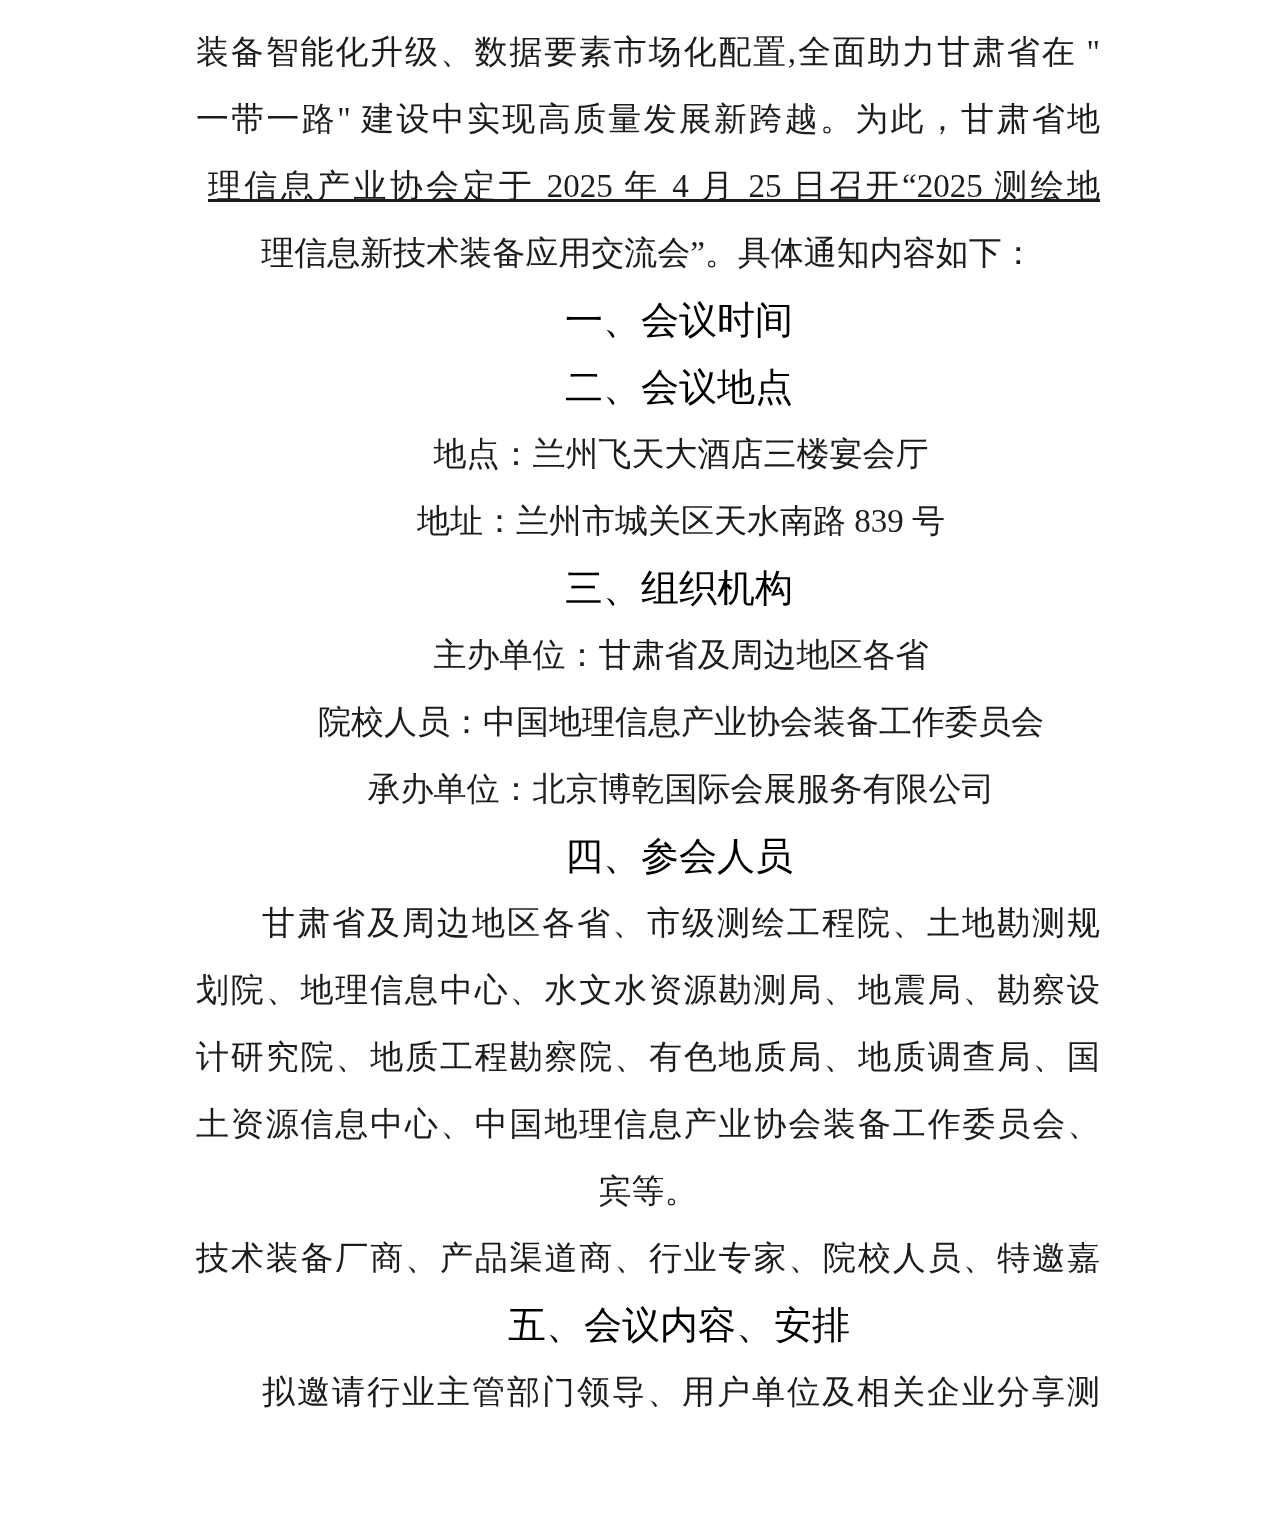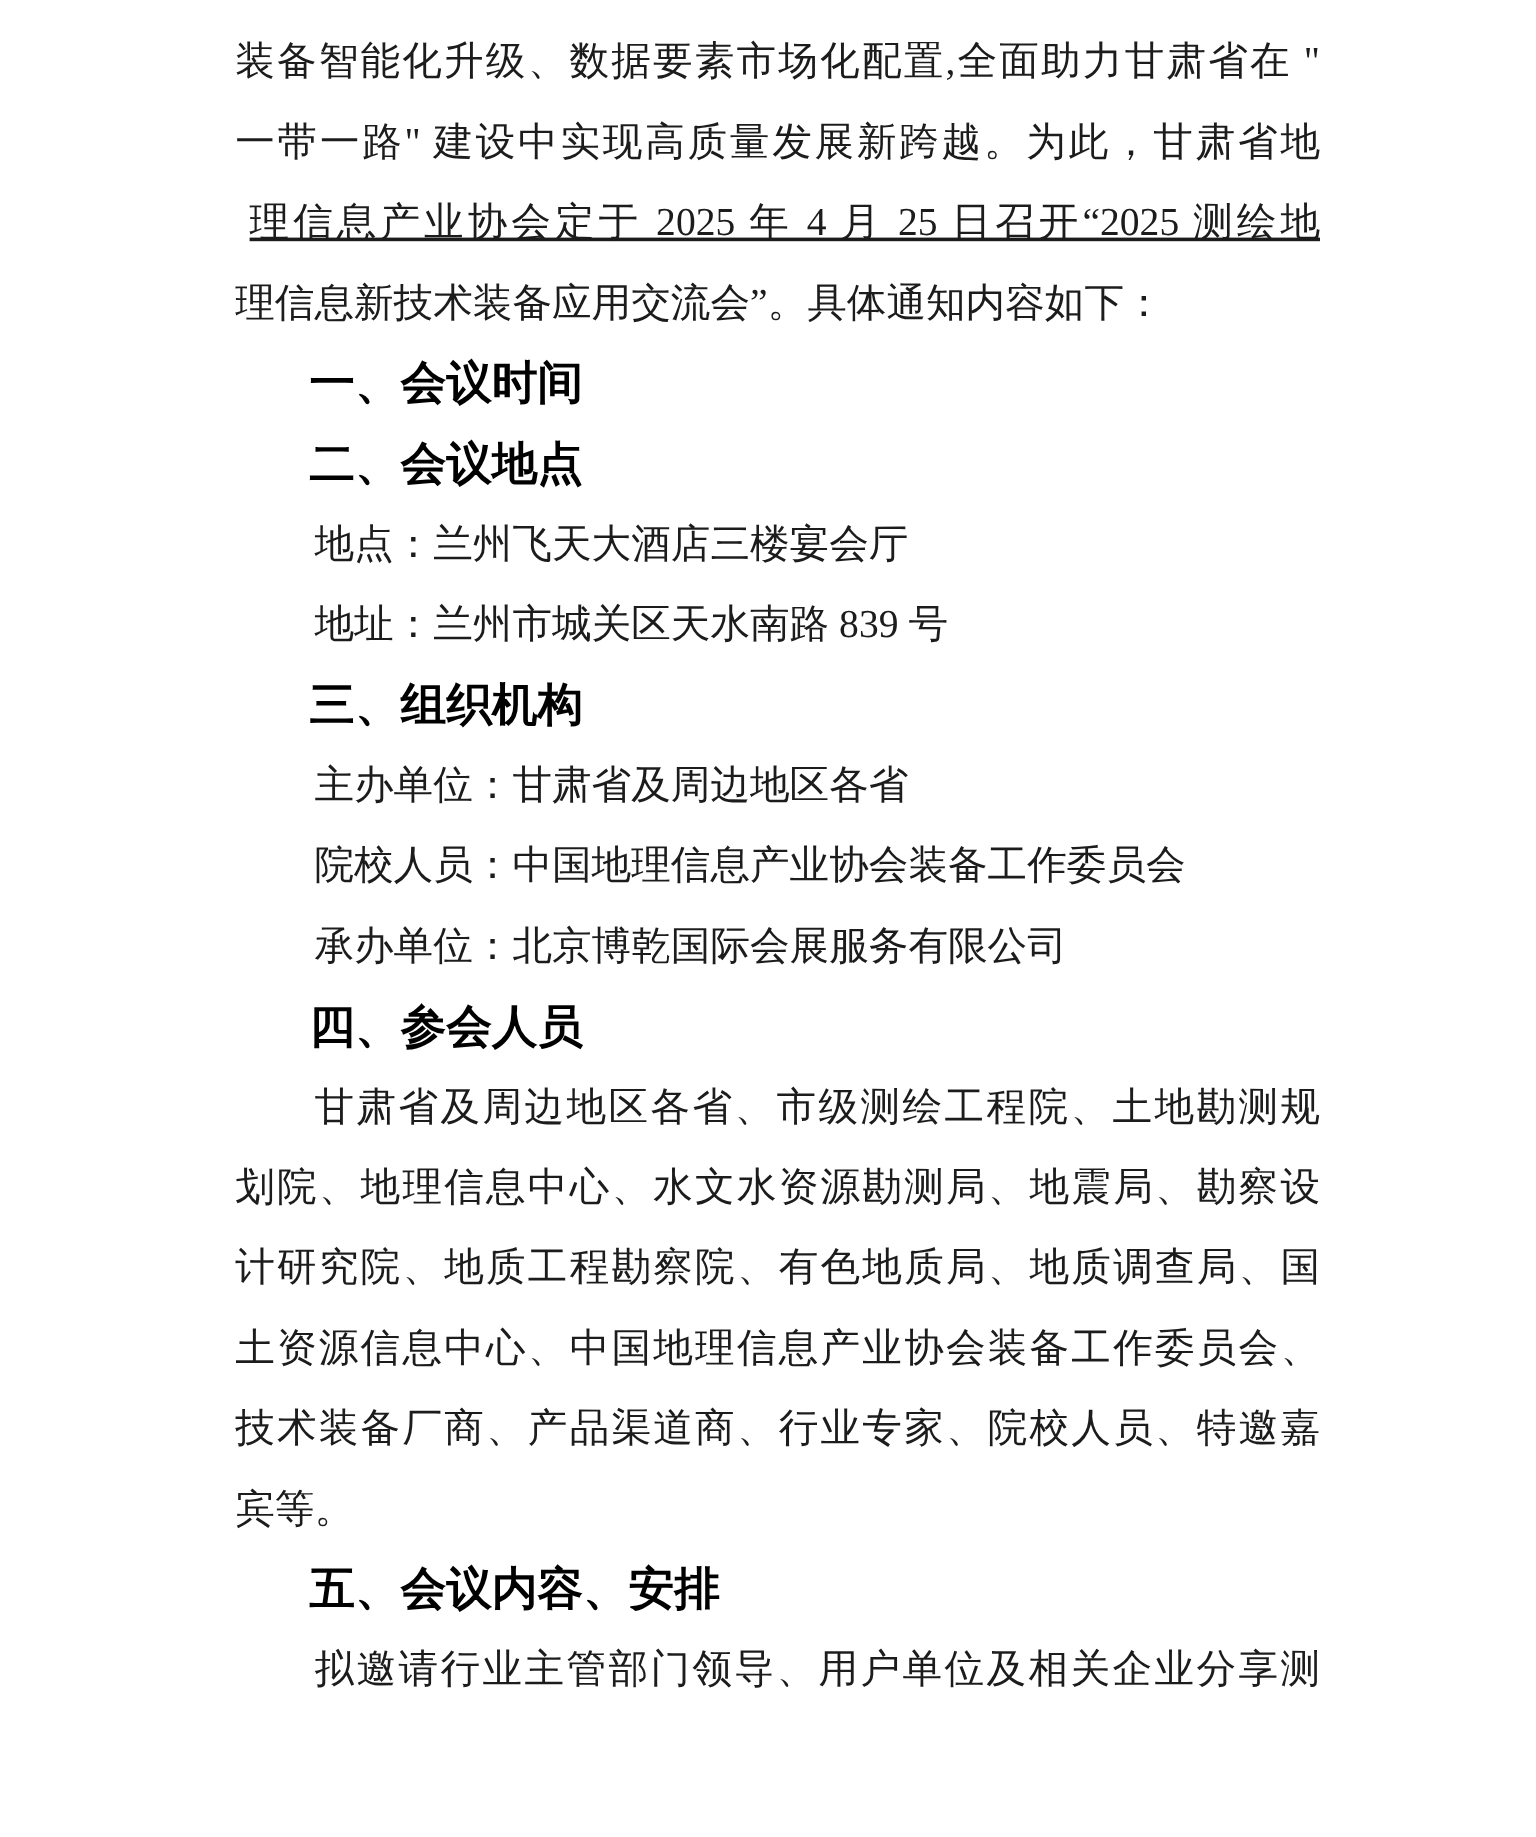--- a/index.html
+++ b/index.html
@@ -22,32 +22,33 @@
   }
   .ln {
     display: block;
     height: 67px;
     line-height: 67px;
     font-size: 33px;
     color: #1c1c1c;
     font-family: "Liberation Serif", "DejaVu Serif", serif;
     white-space: nowrap;
     overflow: visible;
+    text-align: center;
   }
   
   .fill {
     white-space: normal;
     text-align: justify;
     text-align-last: justify;
     text-justify: inter-character;
   }
   
   .h {
     font-family: "Liberation Sans", "DejaVu Sans", sans-serif;
-    font-weight: 700;
+    font-weight: 400;
     font-size: 38px;
     color: #000000;
     padding-left: 62px;
   }
   
   .ind { padding-left: 66px; }
   
   .ind-sm { padding-left: 12px; text-decoration: underline; }
 </style>
 </head>
@@ -70,20 +71,20 @@
     <div class="ln h">三、组织机构</div>
     <div class="ln ind">主办单位：甘肃省及周边地区各省</div>
     <div class="ln ind">院校人员：中国地理信息产业协会装备工作委员会</div>
     <div class="ln ind">承办单位：北京博乾国际会展服务有限公司</div>
 
     <div class="ln h">四、参会人员</div>
     <div class="ln ind fill">甘肃省及周边地区各省、市级测绘工程院、土地勘测规</div>
     <div class="ln fill">划院、地理信息中心、水文水资源勘测局、地震局、勘察设</div>
     <div class="ln fill">计研究院、地质工程勘察院、有色地质局、地质调查局、国</div>
     <div class="ln fill">土资源信息中心、中国地理信息产业协会装备工作委员会、</div>
+    <div class="ln">宾等。</div>
     <div class="ln fill">技术装备厂商、产品渠道商、行业专家、院校人员、特邀嘉</div>
-    <div class="ln">宾等。</div>
 
     <div class="ln h">五、会议内容、安排</div>
     <div class="ln ind fill">拟邀请行业主管部门领导、用户单位及相关企业分享测</div>
 
   </div>
 </div>
 
 </body></html>

